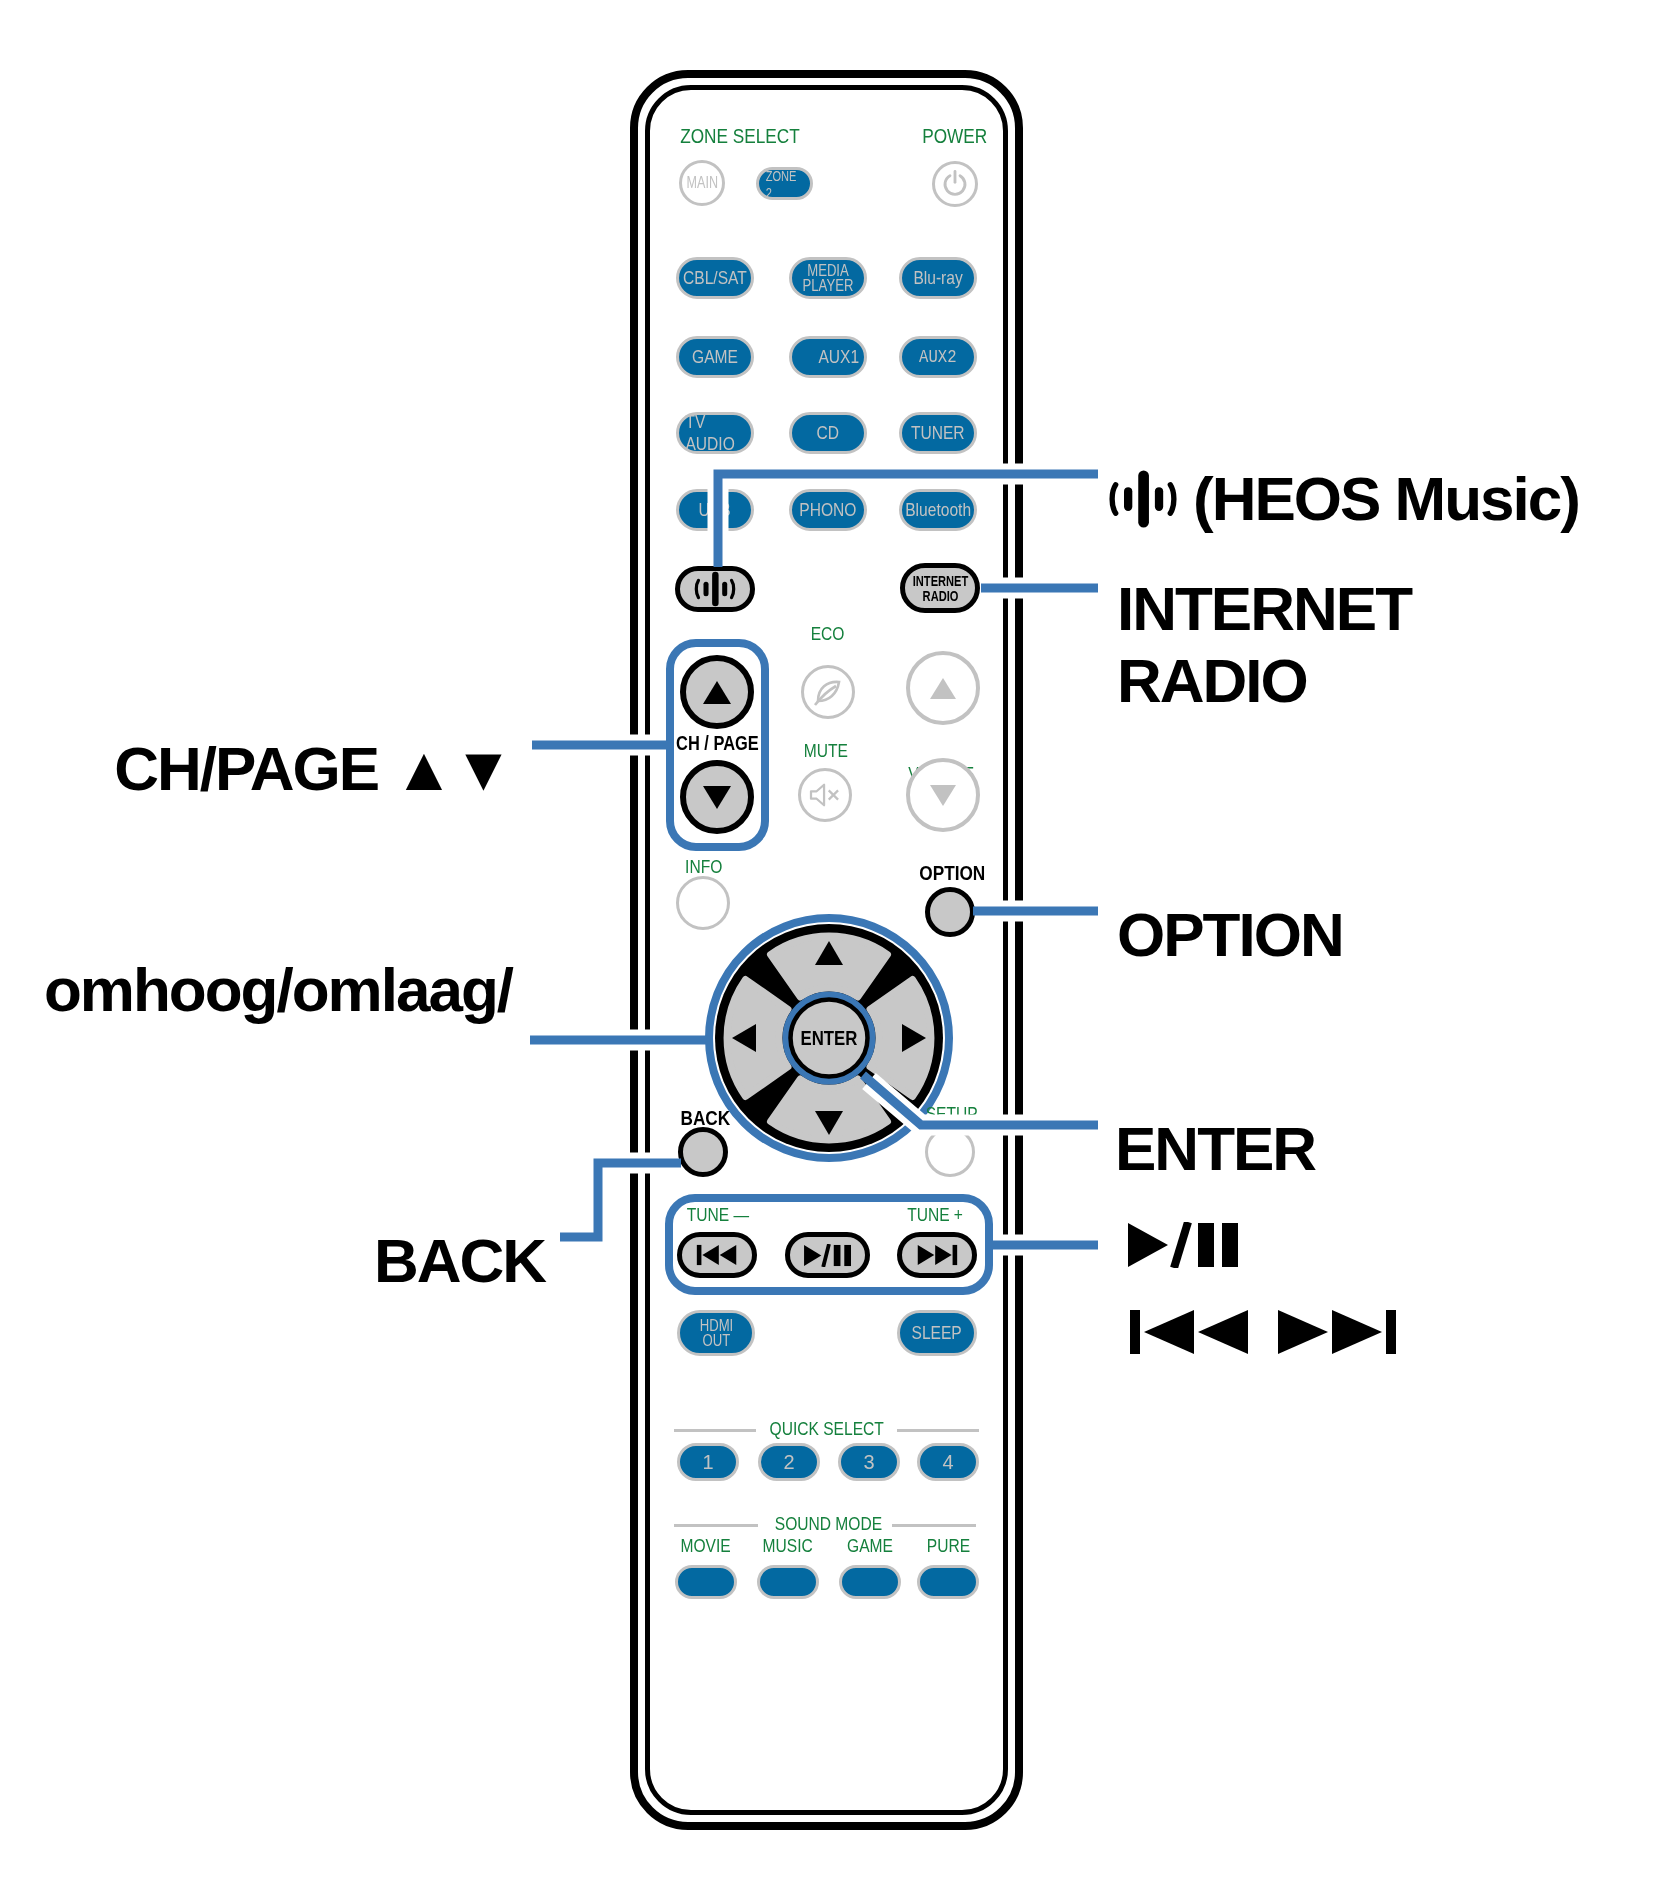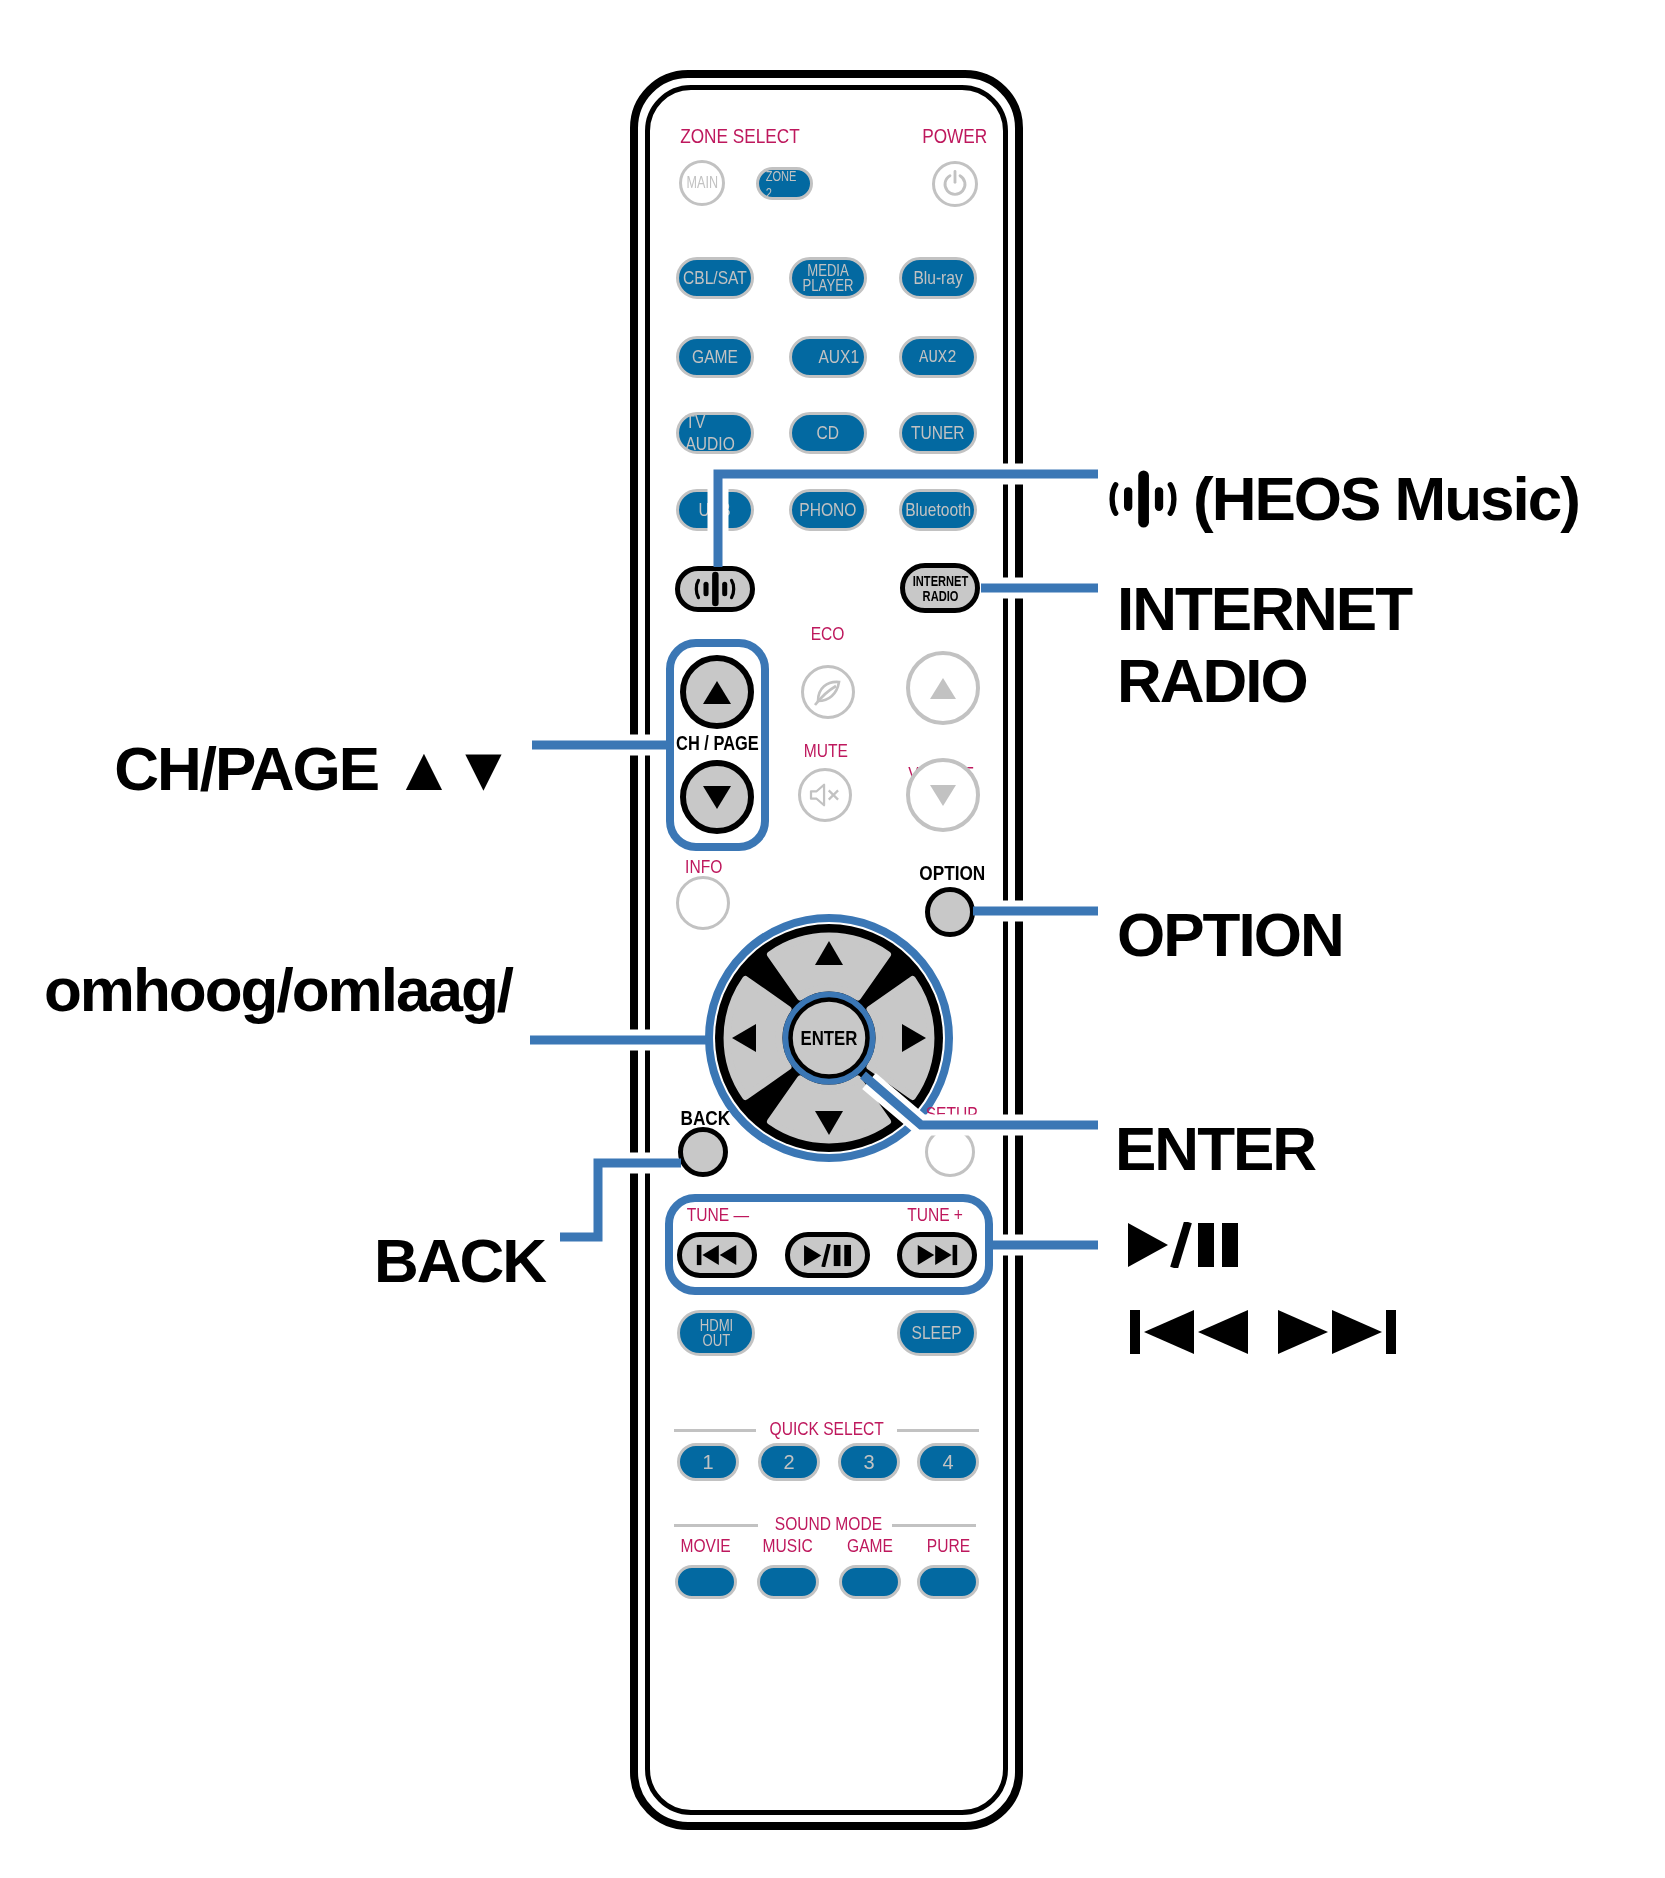--- a/index.html
+++ b/index.html
@@ -3,21 +3,21 @@
 <meta charset="utf-8">
 <style>
   html,body{margin:0;padding:0;background:#fff;font-family:"Liberation Sans","DejaVu Sans",sans-serif;}
   .canvas{position:relative;width:1665px;height:1878px;background:#fff;overflow:hidden;}
   .abs{position:absolute;}
   
   .remote{position:absolute;left:630px;top:70px;width:393px;height:1760px;}
   .b-outer{position:absolute;inset:0;border:8px solid #000;border-radius:58px;background:#fff;}
   .b-inner{position:absolute;inset:15px;border:5px solid #000;border-radius:46px;}
   
-  .lbl{color:#be185d;font-size:19px;text-align:center;line-height:1.05;white-space:nowrap;}
+  .lbl{color:#15803d;font-size:19px;text-align:center;line-height:1.05;white-space:nowrap;}
   .lbl21{font-size:21px;}
   .cond{display:inline-block;transform:scaleX(.82);transform-origin:center;}
   .cond7{display:inline-block;transform:scaleX(.74);transform-origin:center;}
   .blk{color:#000;font-weight:700;font-size:20px;text-align:center;white-space:nowrap;}
   
   .pill{border:3px solid #c2c2c2;border-radius:23px;background:#0369a1;color:#c2c2c2;display:flex;align-items:center;justify-content:center;box-sizing:border-box;font-size:19px;}
   .pill2{font-size:16px;line-height:.95;text-align:center;}
   .dark{border:5px solid #000;border-radius:25px;background:#c8c8c8;color:#000;display:flex;align-items:center;justify-content:center;box-sizing:border-box;}
   .circ{border-radius:50%;}
   .gcirc{border:4px solid #c2c2c2;border-radius:50%;background:#fff;display:flex;align-items:center;justify-content:center;box-sizing:border-box;}

